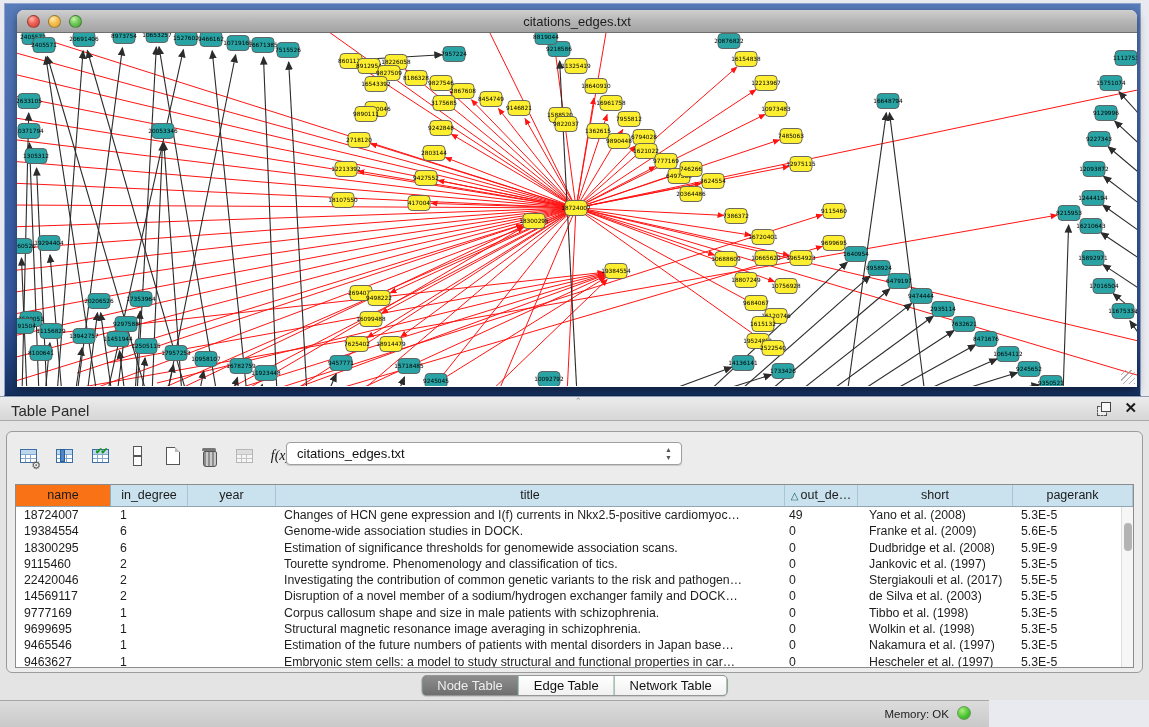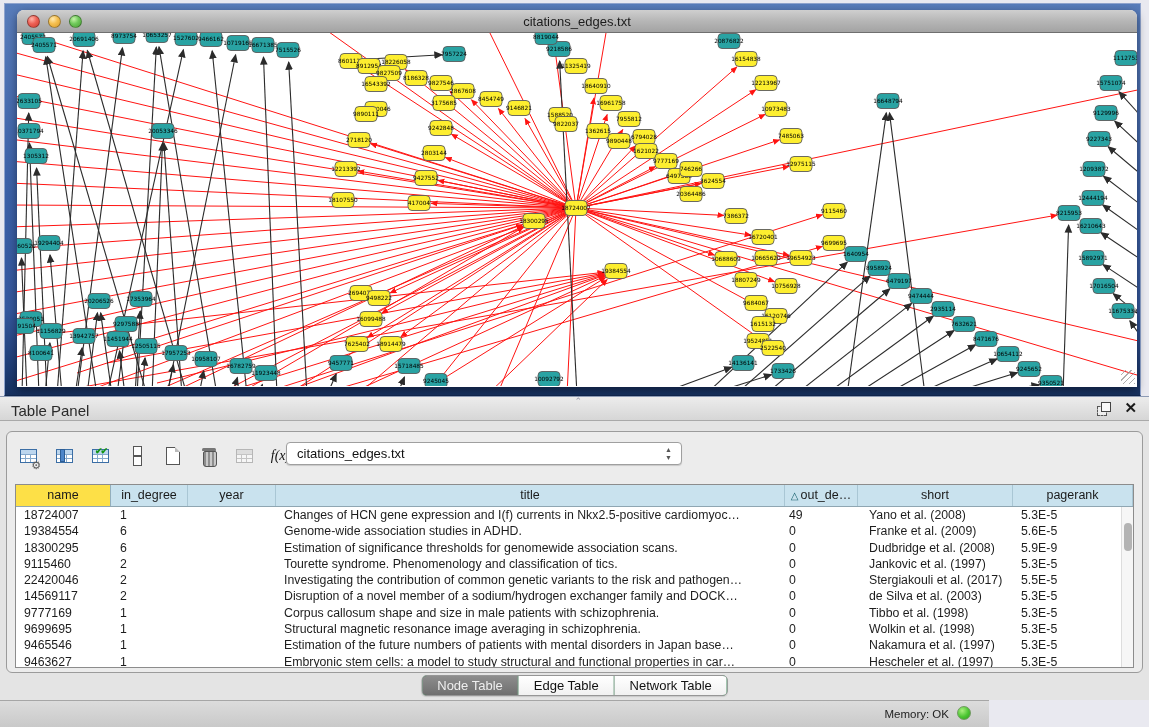--- a/index.html
+++ b/index.html
@@ -78,21 +78,21 @@
     border:1px solid #9f9f9f; border-radius:4px; box-shadow:0 1px 1px rgba(0,0,0,.15);
     font-size:13px; color:#111; display:flex; align-items:center; padding:0 10px; }
   .stepper { position:absolute; right:9px; top:3px; color:#555; font-size:7px; line-height:8px; text-align:center; }
 
   
   .tframe { position:absolute; left:8px; top:52px; width:1119px; height:184px;
     border:1px solid #8c8c8c; background:#fff; overflow:hidden; }
   .thead { display:flex; height:22px; background:#c9e2ee; border-bottom:1px solid #8fa6b2; }
   .th { font-size:12.5px; color:#1a1a1a; text-align:center; line-height:21px;
     border-right:1px solid #a9c6d4; overflow:hidden; white-space:nowrap; }
-  .th.pressed { background:#fde047; border-right-color:#93aebc; }
+  .th.pressed { background:#f97316; border-right-color:#93aebc; }
   .sort-tri { color:#17606e; font-size:10px; margin-right:2px; }
   .c0{width:95px;} .c1{width:77px;} .c2{width:88px;} .c3{flex:1;} .c4{width:73px;} .c5{width:155px;} .c6{width:120px;}
   .tbody { position:relative; height:161px; overflow:hidden; }
   .trow { display:flex; height:16.3px; background:#fff; }
   .td { font-size:12.3px; color:#1d1d1d; line-height:16px; white-space:nowrap; overflow:hidden; }
   .td.c0{padding-left:8px;} .td.c1{padding-left:9px;} .td.c2{padding-left:5px;margin-top:38px;}
   .td.c3{padding-left:8px;} .td.c4{padding-left:4px;} .td.c5{padding-left:11px;} .td.c6{padding-left:8px;}
   .vscroll { position:absolute; right:0; top:0; width:12px; height:161px; background:#f6f6f6;
     border-left:1px solid #ddd; }
   .vthumb { position:absolute; left:2px; top:16px; width:8px; height:28px; background:#b3b3b3; border-radius:5px; }
@@ -845,21 +845,21 @@
             <div class="td c2">2008</div>
             <div class="td c3">Changes of HCN gene expression and I(f) currents in Nkx2.5-positive cardiomyoc…</div>
             <div class="td c4">49</div>
             <div class="td c5">Yano et al. (2008)</div>
             <div class="td c6">5.3E-5</div>
           </div>
           <div class="trow">
             <div class="td c0">19384554</div>
             <div class="td c1">6</div>
             <div class="td c2">2009</div>
-            <div class="td c3">Genome-wide association studies in ADHD.</div>
+            <div class="td c3">Genome-wide association studies in DOCK.</div>
             <div class="td c4">0</div>
             <div class="td c5">Franke et al. (2009)</div>
             <div class="td c6">5.6E-5</div>
           </div>
           <div class="trow">
             <div class="td c0">18300295</div>
             <div class="td c1">6</div>
             <div class="td c2">2008</div>
             <div class="td c3">Estimation of significance thresholds for genomewide association scans.</div>
             <div class="td c4">0</div>

